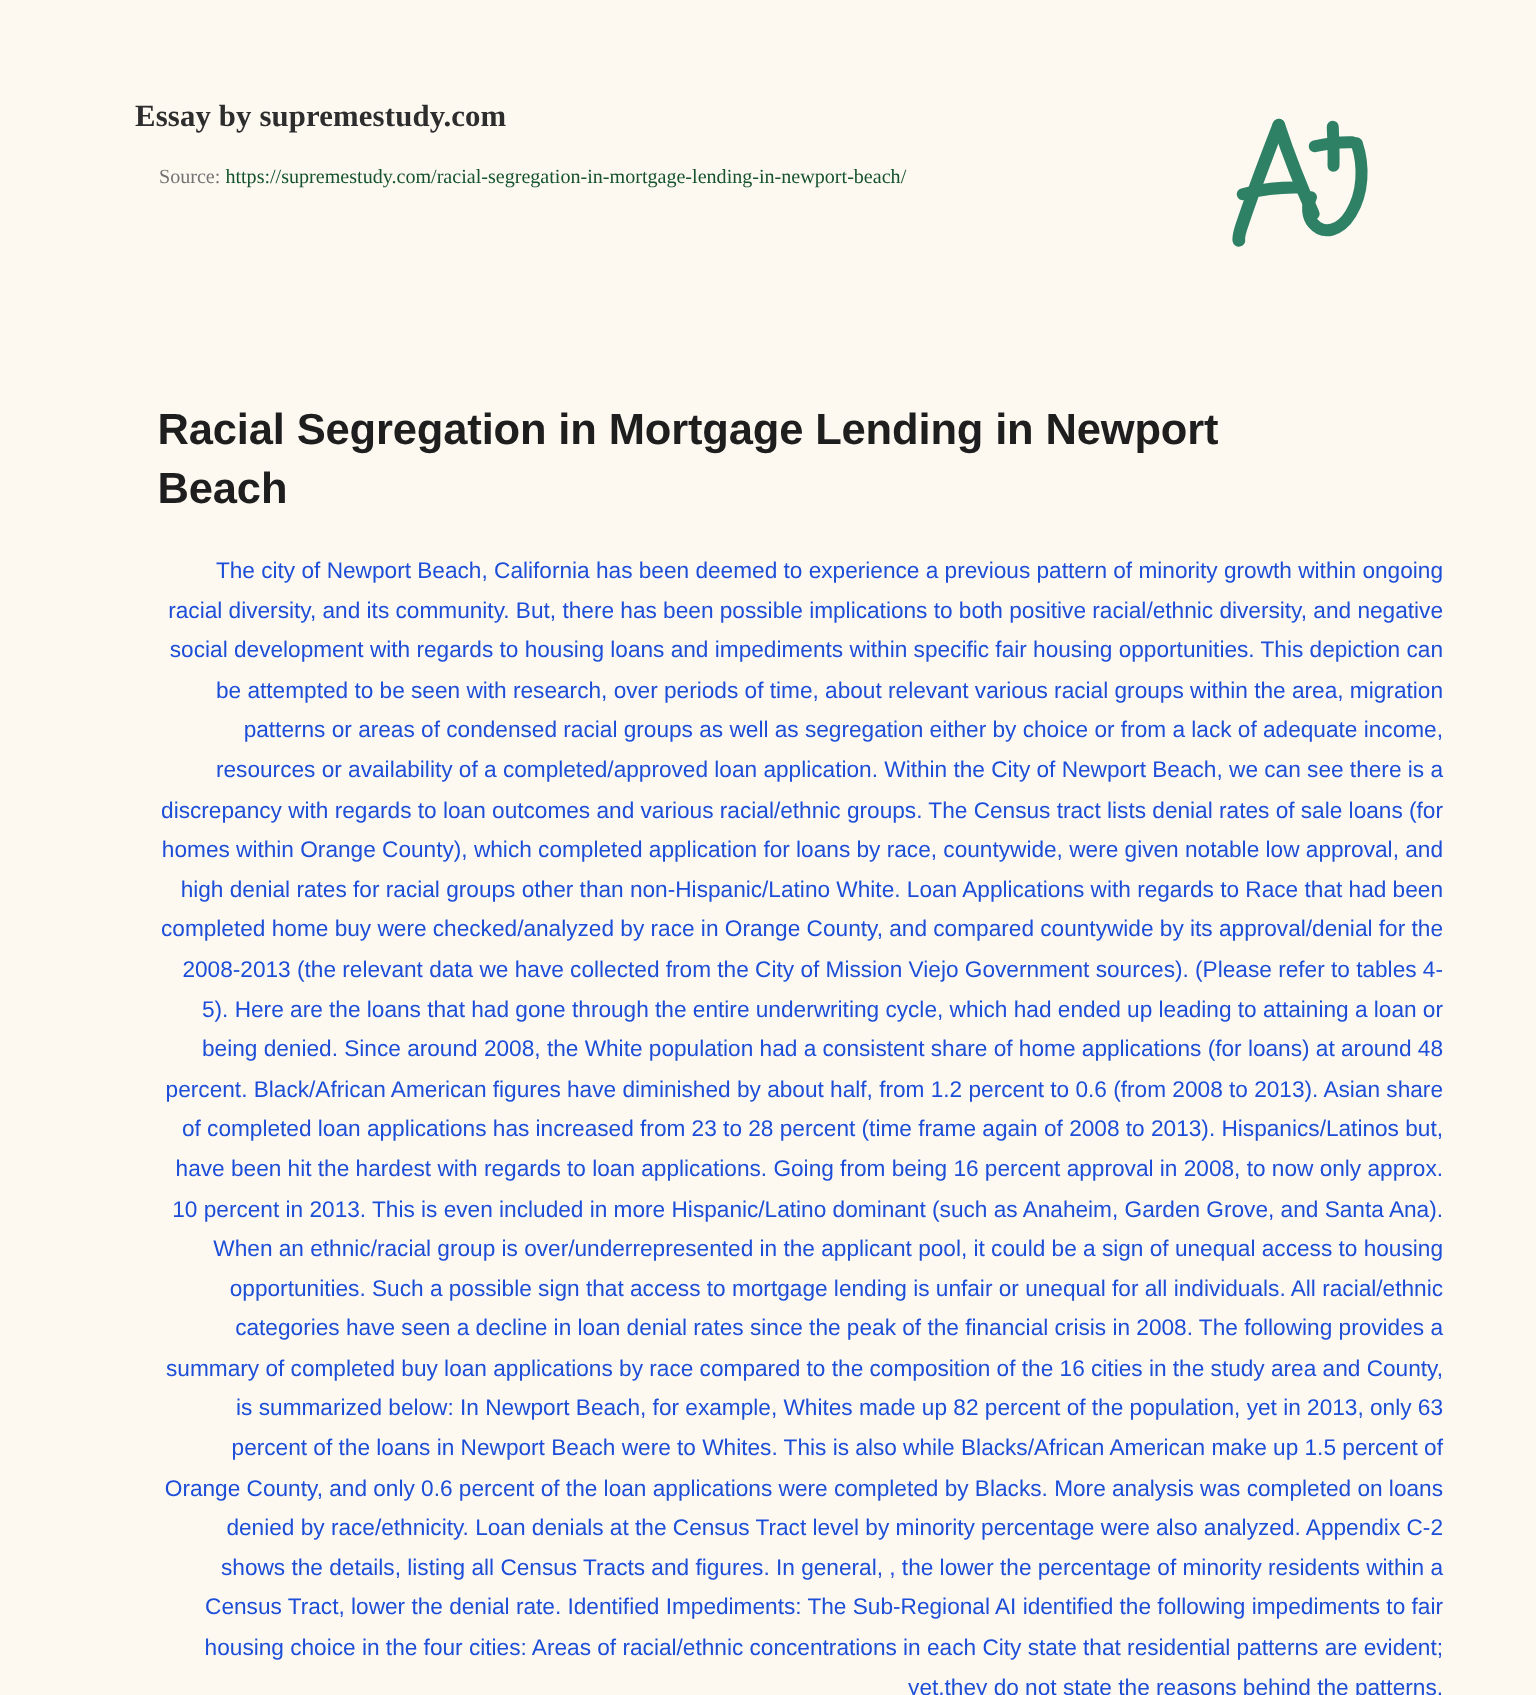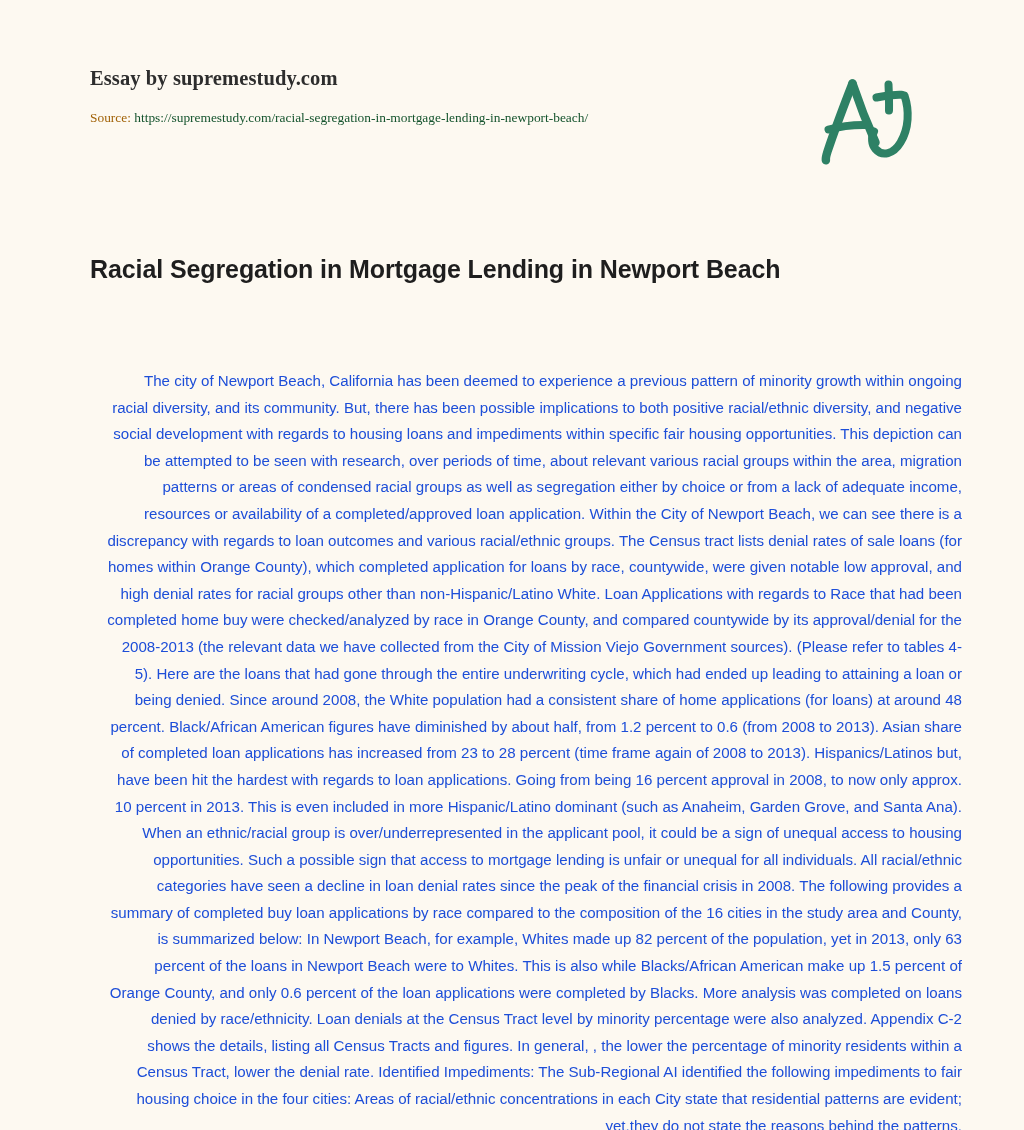--- a/index.html
+++ b/index.html
@@ -49,21 +49,22 @@
 
   .source-line {
     margin-top: 18px;
     font-size: 13.4px;
     color: #6b6b6b;
     line-height: 1.3;
     white-space: nowrap;
   }
 
   .source-label {
-    color: #a16207;
+    color: #737373;
+    margin-left: 16px;
   }
 
   .source-url {
     color: #14532d;
     text-decoration: none;
   }
 
   
   .logo {
     position: absolute;
@@ -77,26 +78,26 @@
     width: 110px;
     height: 96px;
   }
 
   
   .doc-title {
     position: absolute;
     left: 90px;
     top: 253px;
     width: 800px;
-    font-size: 25px;
+    font-size: 29px;
     font-weight: bold;
     line-height: 1.33;
     color: #1e1e1e;
     letter-spacing: -0.1px;
-    margin: 0;
+    margin: 15px;
   }
 
   
   .doc-body {
     position: absolute;
     left: 90px;
     top: 352px;
     width: 856px;
     font-size: 15.1px;
     line-height: 26.6px;

